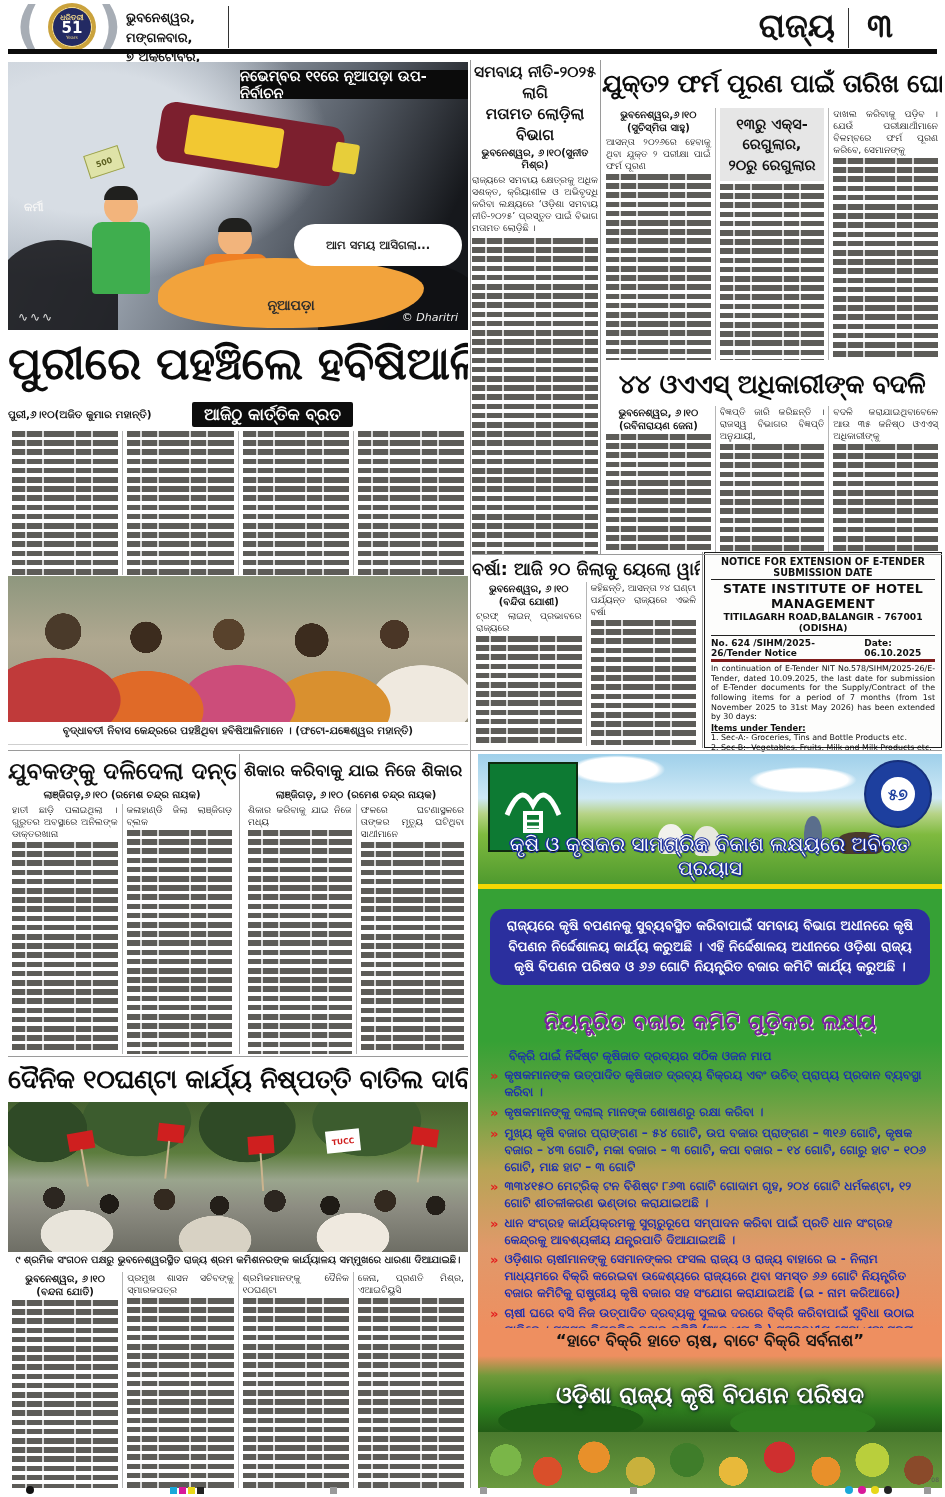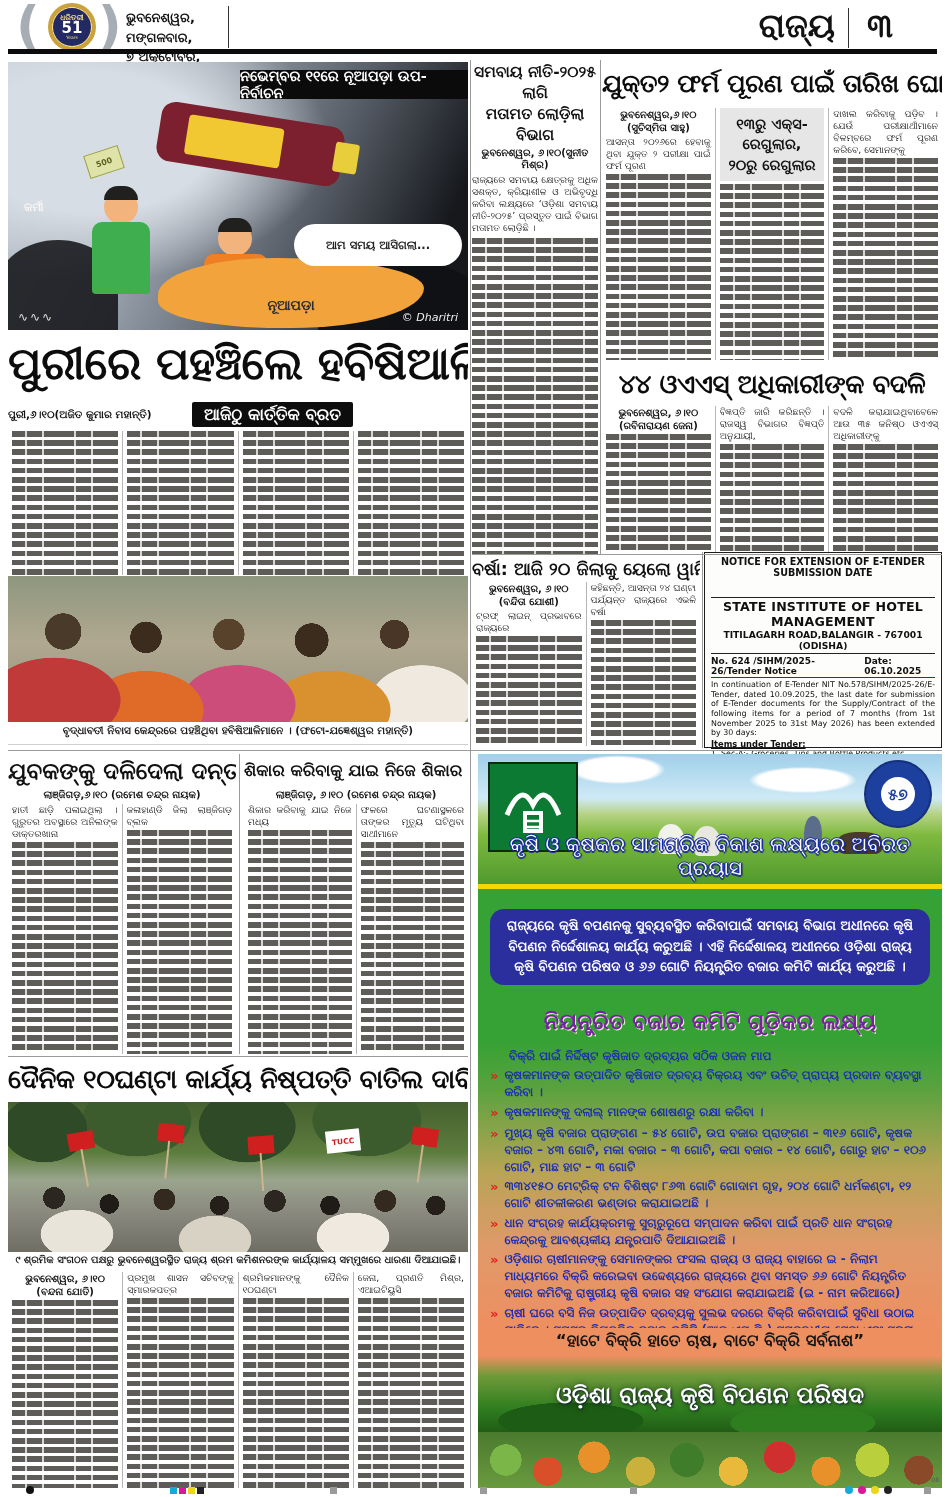--- a/index.html
+++ b/index.html
@@ -92,24 +92,24 @@
   #oas-head{left:602px;top:364px;width:340px;height:40px;font-size:26px;line-height:40px;text-align:center;}
   #oas-body{left:602px;top:406px;width:340px;height:146px;}
 
   
   #rain{left:472px;top:556px;width:228px;height:190px;display:flex;flex-direction:column;}
   #rain-head{font-size:17.5px;font-weight:bold;text-align:center;line-height:26px;height:26px;white-space:nowrap;overflow:hidden;}
   #rain-cols{flex:1;}
 
   
   #notice{left:704px;top:552px;width:238px;height:196px;border:1.5px solid #1d1d1d;background:#fdfdfc;padding:3px 6px;box-sizing:border-box;color:#101010;}
-  .n-title{font-weight:bold;text-align:center;font-size:9.6px;border-bottom:1px solid #222;padding-bottom:19px;}
+  .n-title{font-weight:bold;text-align:center;font-size:9.6px;border-bottom:1px solid #222;padding-bottom:1px;}
   .n-org{font-weight:bold;text-align:center;font-size:12.6px;letter-spacing:.2px;margin-top:1px;}
   .n-addr{font-weight:bold;text-align:center;font-size:9.2px;border-bottom:1px solid #222;padding-bottom:2px;}
-  .n-ref{display:flex;justify-content:flex-end;font-weight:bold;font-size:9px;border-bottom:1px solid #7f1d1d;padding:1.5px 0;}
+  .n-ref{display:flex;justify-content:flex-end;font-weight:bold;font-size:9px;border-bottom:3px solid #7f1d1d;padding:1.5px 0;}
   .n-para{font-size:7.9px;text-align:justify;line-height:1.22;margin-top:2px;}
   .n-h{font-size:8.3px;font-weight:bold;text-decoration:underline;margin-top:1.5px;}
   .n-item{font-size:7.9px;line-height:1.25;}
   .n-terms{font-size:7.9px;margin-top:2px;}
   .n-portal{font-size:7.9px;text-align:center;line-height:1.25;}
   .n-sign{text-align:right;font-size:7.6px;line-height:1.15;margin-top:1px;}
 
   
   #elephant{left:8px;top:754px;width:228px;height:300px;display:flex;flex-direction:column;}
   #elephant-head{font-size:23px;font-weight:bold;text-align:center;line-height:34px;white-space:nowrap;overflow:hidden;}

